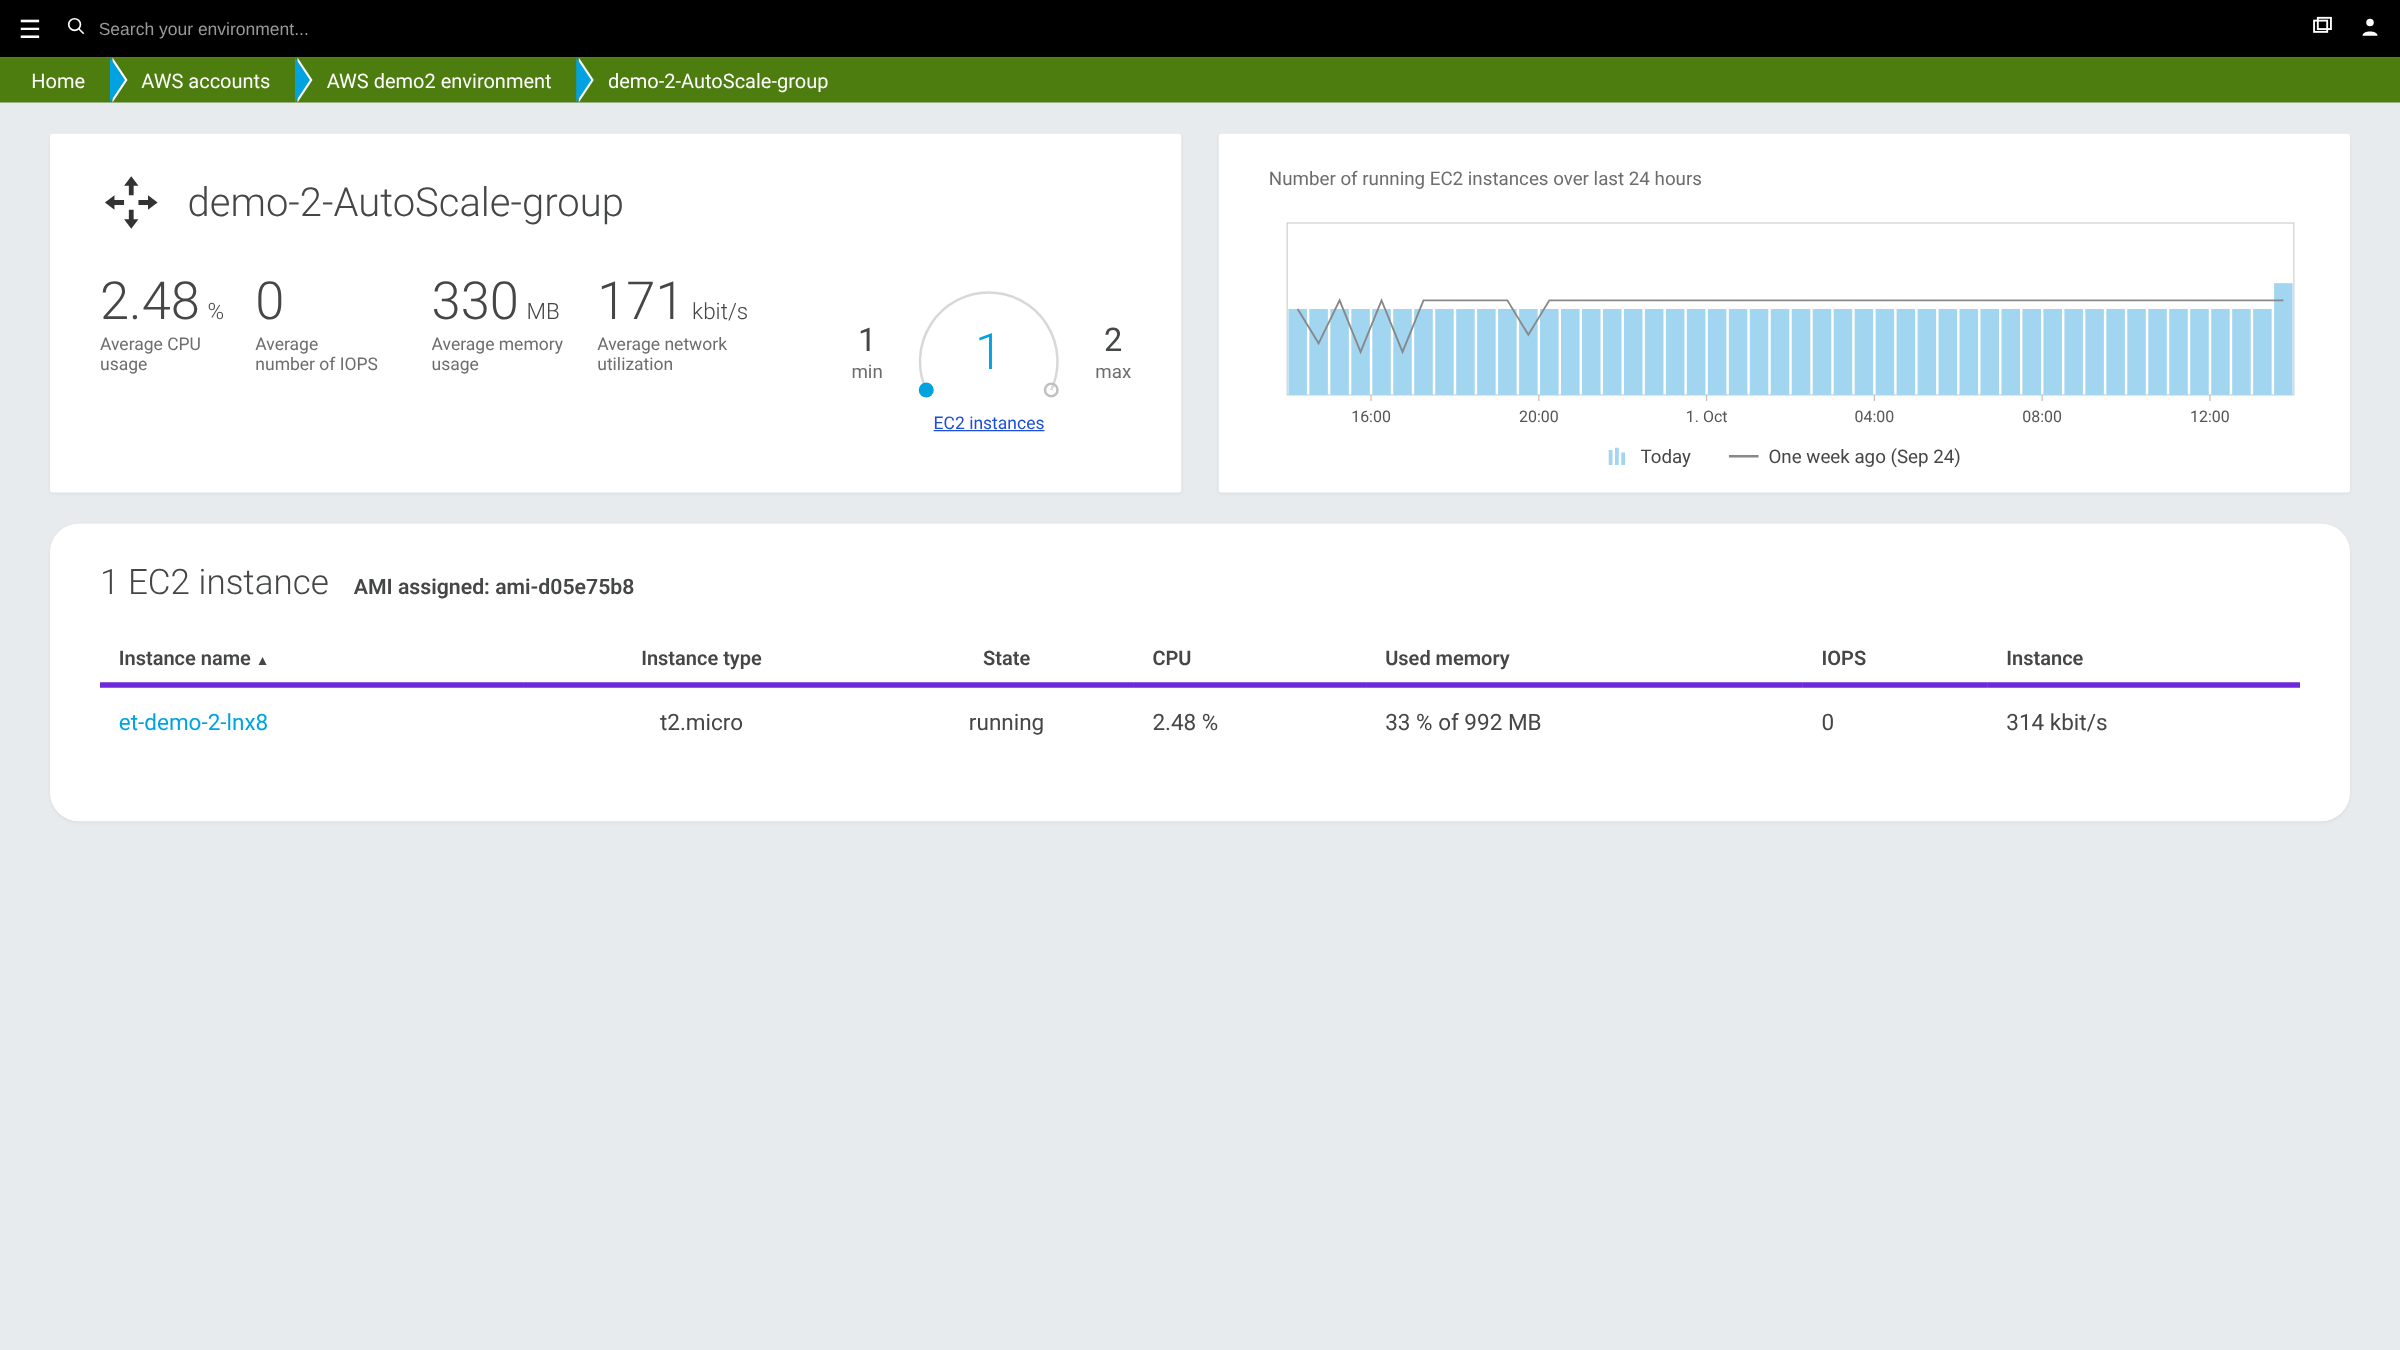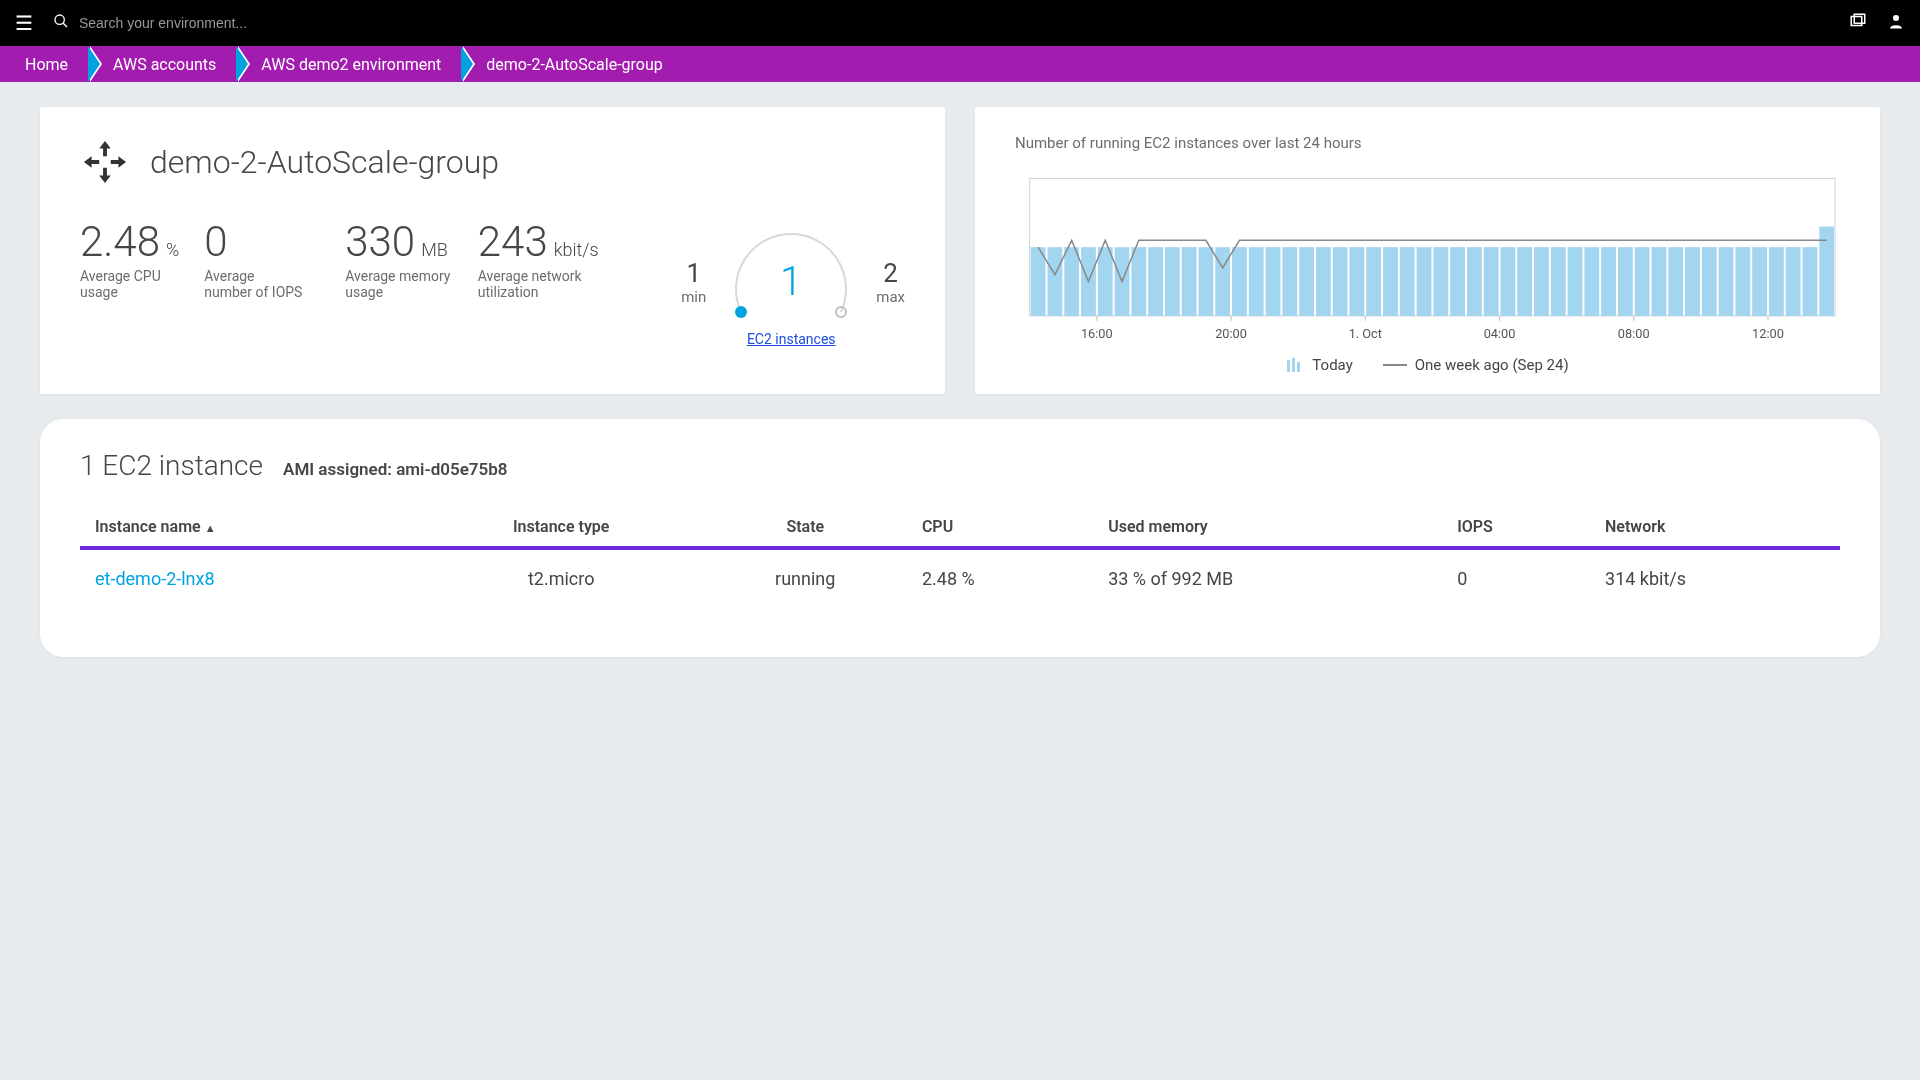--- a/index.html
+++ b/index.html
@@ -9,21 +9,21 @@
 .topbar { background: #000; height: 46px; display: flex; align-items: center; padding: 0 15px; gap: 20px; }
 .hamburger { color: #fff; font-size: 20px; cursor: pointer; }
 .search-wrap { display: flex; align-items: center; gap: 10px; flex: 1; }
 .search-icon { color: #fff; font-size: 16px; }
 .search-input { background: transparent; border: none; color: #999; font-size: 14px; outline: none; width: 300px; }
 .search-input::placeholder { color: #999; }
 .topbar-right { display: flex; gap: 20px; align-items: center; }
 .topbar-right span { color: #fff; font-size: 18px; cursor: pointer; }
 
 
-.breadcrumb { background: #a21caf; height: 36px; display: flex; align-items: center; }
+.breadcrumb { background: #4d7c0f; height: 36px; display: flex; align-items: center; }
 .bc-item { color: #fff; font-size: 16px; padding: 0 20px 0 25px; height: 100%; display: flex; align-items: center; position: relative; cursor: pointer; }
 .bc-item::after { content: ""; position: absolute; right: -12px; top: 0; width: 0; height: 0; border-top: 18px solid transparent; border-bottom: 18px solid transparent; border-left: 12px solid #00a3e0; z-index: 2; }
 .bc-item::before { content: ""; position: absolute; right: -14px; top: 0; width: 0; height: 0; border-top: 18px solid transparent; border-bottom: 18px solid transparent; border-left: 12px solid #fff; z-index: 1; }
 .bc-item:last-child::after, .bc-item:last-child::before { display:none; }
 
 
 .content { padding: 25px 40px; display: flex; flex-direction: column; gap: 25px; }
 .row1 { display: flex; gap: 30px; }
 .card { background: #fff; border-radius: 2px; box-shadow: 0 1px 3px rgba(0,0,0,0.05); }
 
@@ -144,21 +144,21 @@
         <div class="metrics-col">
           <div class="metric">
             <div class="metric-val">
                 <span class="metric-num">330</span>
                 <span class="metric-unit">MB</span>
               </div>
             <div class="metric-label">Average memory usage</div>
           </div>
           <div class="metric">
             <div class="metric-val">
-                <span class="metric-num">243</span>
+                <span class="metric-num">171</span>
                 <span class="metric-unit">kbit/s</span>
               </div>
             <div class="metric-label">Average network utilization</div>
           </div>
         </div>
 
         <div class="gauge-wrap">
           <div class="gauge-side">
             <div class="gauge-side-num">1</div>
             <div class="gauge-side-lbl">min</div>
@@ -274,21 +274,21 @@
     </div>
     <table>
       <thead>
         <tr>
           <th><span>Instance name</span> <span class="sort-ind">▲</span></th>
           <th class="center">Instance type</th>
           <th class="center">State</th>
           <th class="right">CPU</th>
           <th class="right">Used memory</th>
           <th class="right">IOPS</th>
-          <th class="right">Network</th>
+          <th class="right">Instance</th>
         </tr>
       </thead>
       <tbody id="instances-body">
           <tr>
             <td><span class="link">et-demo-2-lnx8</span></td>
             <td class="center">t2.micro</td>
             <td class="center">running</td>
             <td class="right">2.48 %</td>
             <td class="right">33 % of 992 MB</td>
             <td class="right">0</td>

